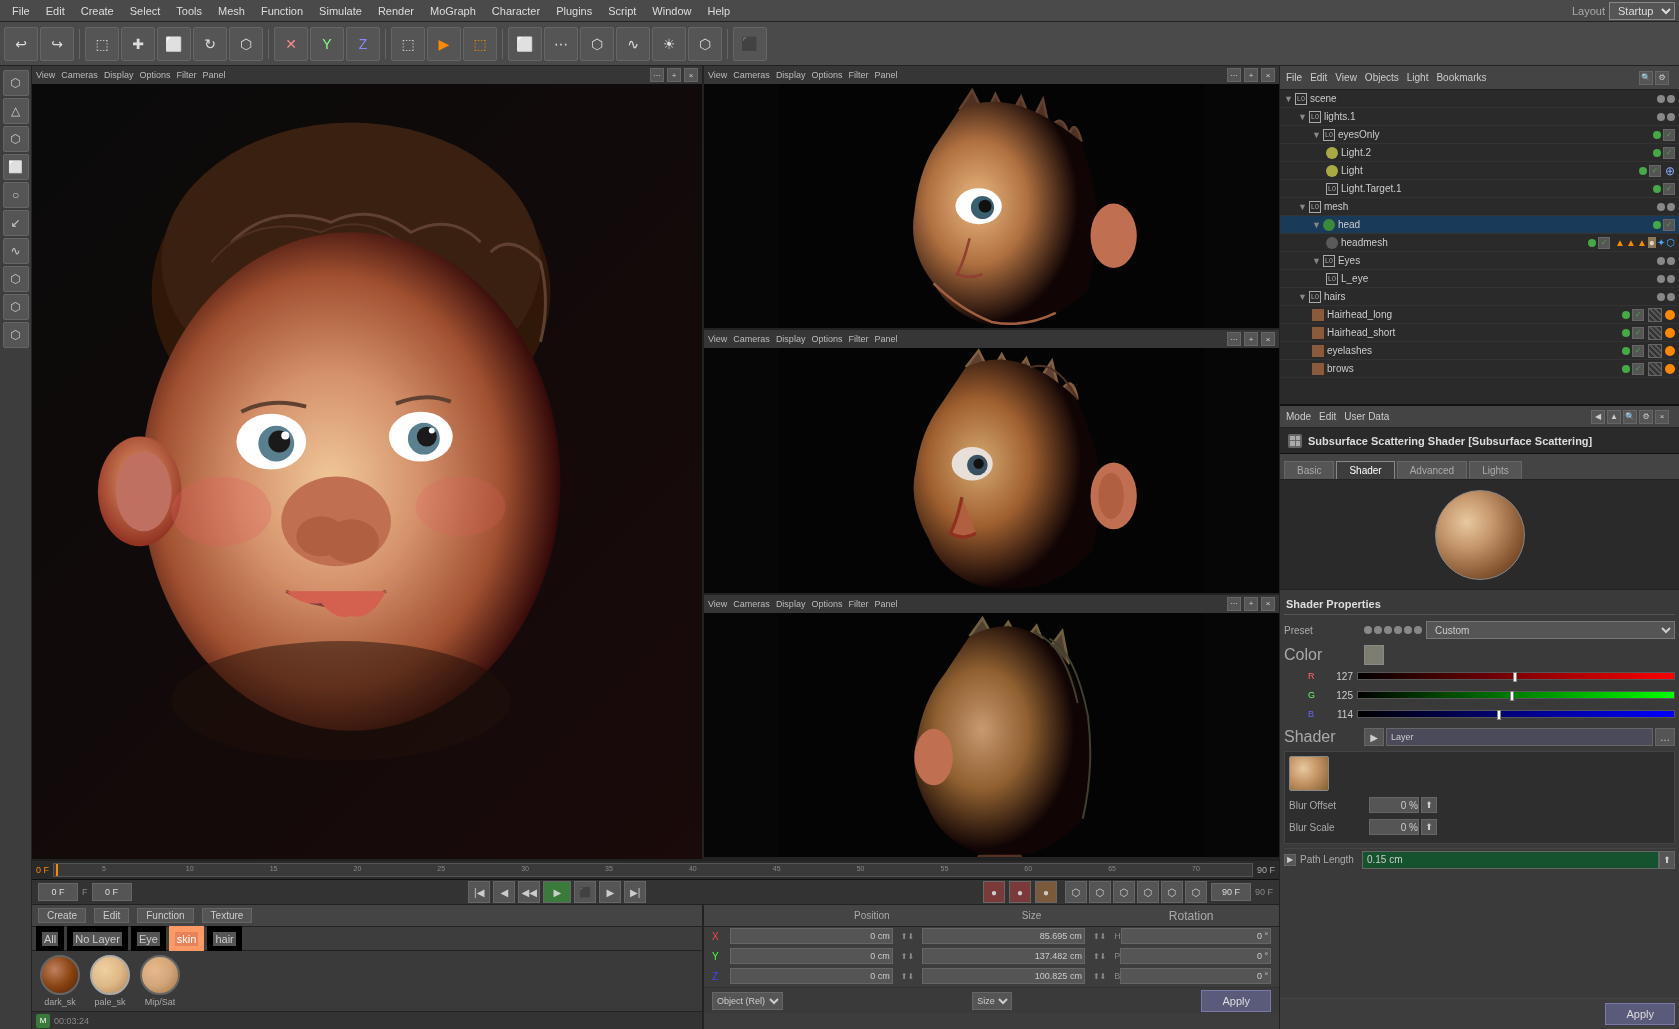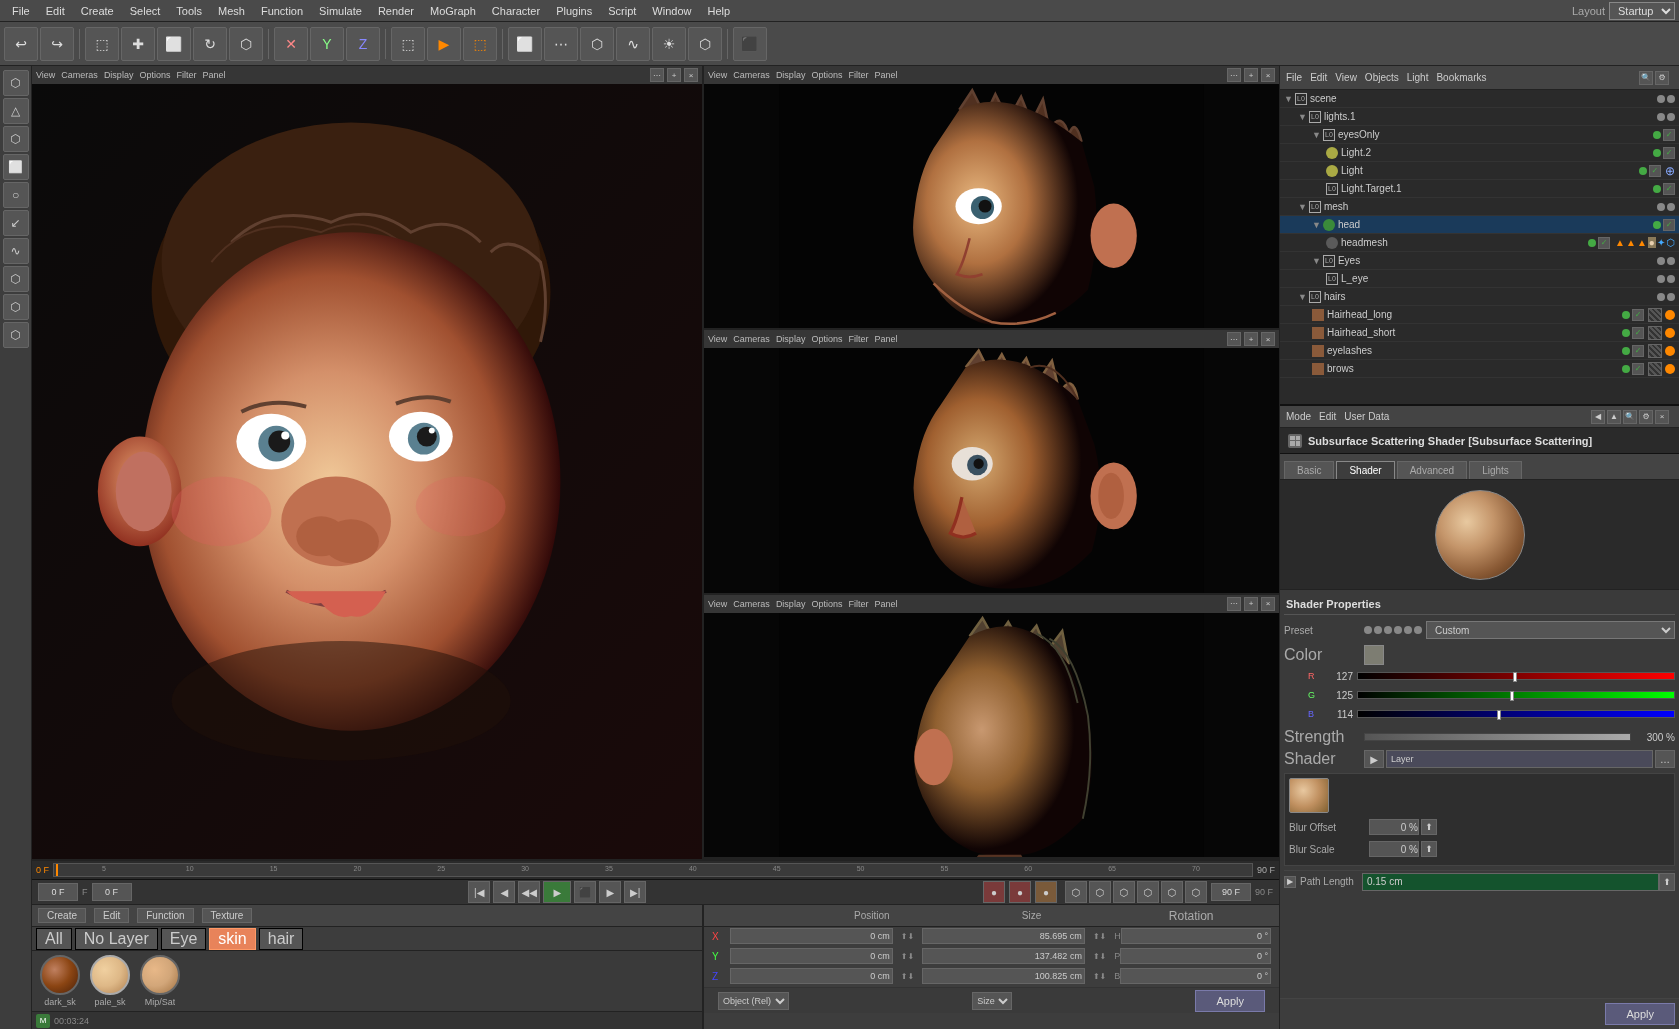--- a/index.html
+++ b/index.html
@@ -152,26 +152,26 @@
     .play-btn.orange { background: #7a5a3a; }
     .mat-btn {
       padding: 1px 8px;
       background: #555;
       border: 1px solid #666;
       color: #ccc;
       cursor: pointer;
       font-size: 10px;
     }
     .tag-btn {
-      padding: 1px 8px;
+      padding: 1px 2px;
       background: #555;
-      border: 1px solid #000000;
+      border: 6px solid #000000;
       color: #ccc;
       cursor: pointer;
-      font-size: 16px;
+      font-size: 11px;
     }
     .tag-btn.active { background: #e8835a; border-color: #ff9966; color: #fff; }
     .swatch-item {
       display: flex;
       flex-direction: column;
       align-items: center;
       gap: 2px;
       cursor: pointer;
     }
     .swatch-circle {
@@ -981,21 +981,21 @@
             <input type="text" style="flex: 1 1 0%; height: 16px; background: rgb(85, 85, 85); border: 1px solid rgb(102, 102, 102); color: rgb(204, 204, 204); font-size: 9px; text-align: right; padding: 0px 2px;" value="0 cm">
             <span style="font-size:8px; color:#888; cursor:pointer; margin:0 4px;">⬆⬇</span>
             <input type="text" style="flex: 1 1 0%; height: 16px; background: rgb(85, 85, 85); border: 1px solid rgb(102, 102, 102); color: rgb(204, 204, 204); font-size: 9px; text-align: right; padding: 0px 2px;" value="100.825 cm">
             <span style="font-size:8px; color:#888; cursor:pointer; margin:0 4px;">⬆⬇</span>
             <div style="flex:1; display:flex; align-items:center;">
               <span style="font-size:9px; color:#888;">B</span>
               <input type="text" style="flex: 1 1 0%; height: 16px; background: rgb(85, 85, 85); border: 1px solid rgb(102, 102, 102); color: rgb(204, 204, 204); font-size: 9px; text-align: right; padding: 0px 2px;" value="0 °">
             </div>
           </div>
 
-          <div style="height:26px; background:#3a3a3a; display:flex; align-items:center; padding:0 14px; gap:6px; border-top:1px solid #333;">
+          <div style="height:26px; background:#3a3a3a; display:flex; align-items:center; padding:0 8px; gap:6px; border-top:1px solid #333;">
             <select style="height:18px; background:#555; border:1px solid #666; color:#ccc; font-size:9px;">
               <option>Object (Rel)</option>
             </select>
             <div style="flex:1;"></div>
             <select style="height:18px; background:#555; border:1px solid #666; color:#ccc; font-size:9px;">
               <option>Size</option>
             </select>
             <div style="flex:1;"></div>
             <button class="apply-btn">Apply</button>
           </div>
@@ -1273,25 +1273,20 @@
 
           <div class="color-channel-row" style="padding-left:24px;">
             <span style="font-size:9px; color:#66f; width:10px;">B</span>
             <span class="channel-value">114</span>
             <div class="color-slider slider-b" style="flex:1; height:8px; border:1px solid #555; position:relative; background:linear-gradient(to right,#000,#00f);">
               <div class="slider-handle" style="left:44%;"></div>
             </div>
           </div>
         </div>
 
-        <div class="prop-row">
-          <span class="prop-label">Strength</span>
-          <div style="flex:1; height:8px; background:linear-gradient(to right,#555,#aaa); border:1px solid #444;"></div>
-          <span style="font-size:10px; color:#ccc; margin-left:4px; width:40px; text-align:right;">300 %</span>
-        </div>
 
         <div class="prop-row">
           <span class="prop-label">Shader</span>
           <div style="flex:1; display:flex; gap:2px;">
             <div style="width:20px; height:18px; background:#555; border:1px solid #666; display:flex; align-items:center; justify-content:center; font-size:10px; cursor:pointer;">▶</div>
             <div style="flex:1; height:18px; background:#4a4a5a; border:1px solid #666; display:flex; align-items:center; padding:0 4px; font-size:9px; color:#ccc;">Layer</div>
             <div style="width:20px; height:18px; background:#555; border:1px solid #666; display:flex; align-items:center; justify-content:center; font-size:10px; cursor:pointer;">…</div>
           </div>
         </div>
 

